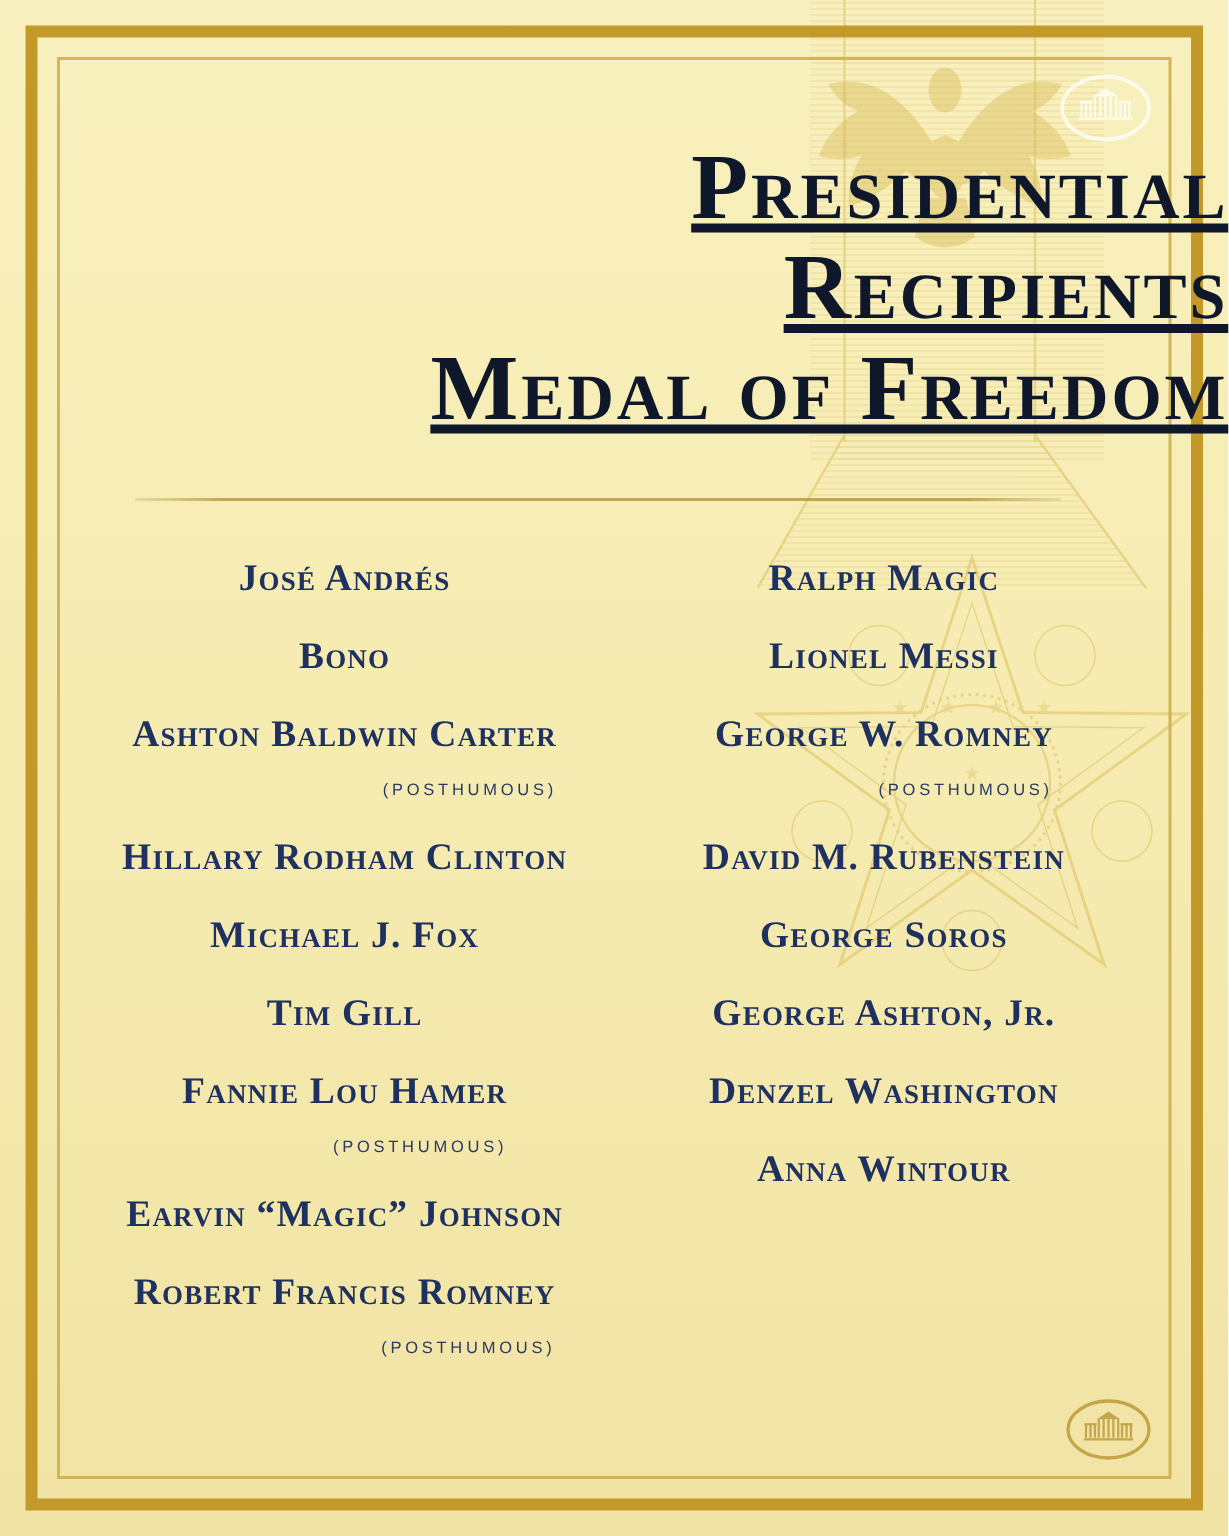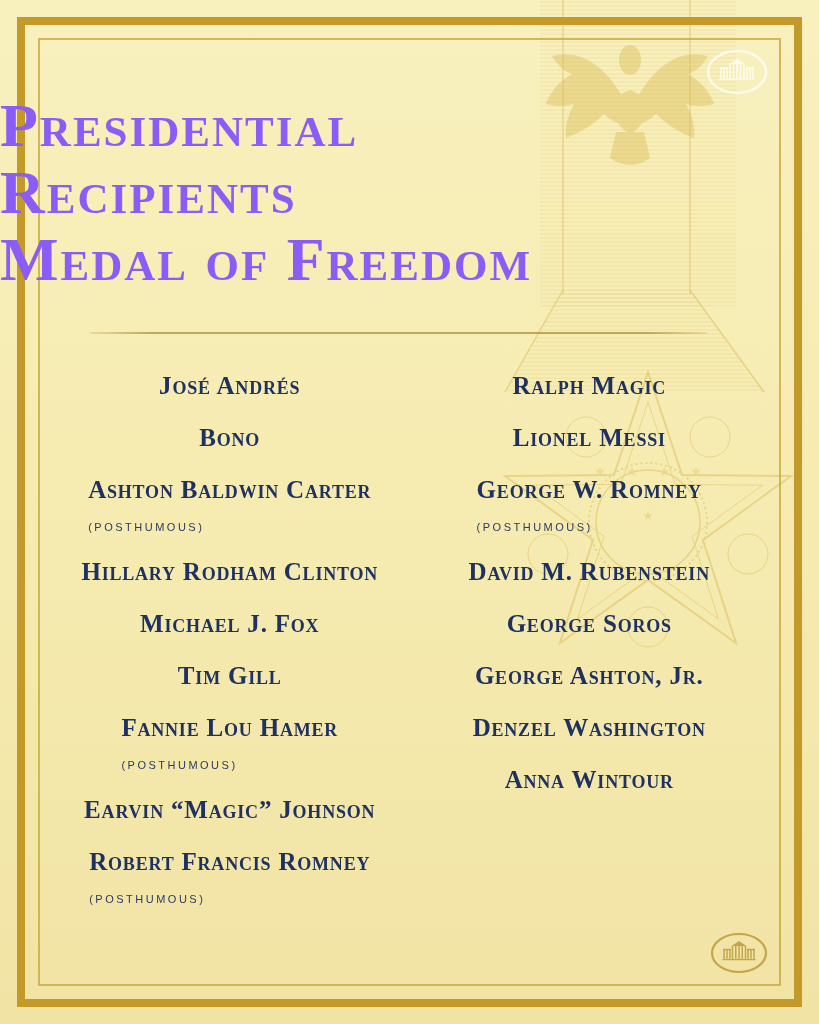--- a/index.html
+++ b/index.html
@@ -15,40 +15,41 @@
   .frame-outer{
     position:absolute;left:17px;top:17px;right:17px;bottom:17px;
     border:8px solid #c39a2a;pointer-events:none;
   }
   .frame-inner{
     position:absolute;left:38px;top:38px;right:38px;bottom:38px;
     border:2px solid rgba(203,171,69,0.85);pointer-events:none;
   }
 
   .header{
-    position:absolute;top:92px;left:0;width:819px;text-align:left;
-    color:#8b5cf6;
+    position:absolute;top:92px;left:0;width:819px;text-align:right;
+    color:#0f172a;
+    text-decoration:underline;
   }
   .title-line{
     font-variant:small-caps;
     font-weight:700;
     font-size:62px;
     line-height:67px;
     letter-spacing:2px;
   }
   .divider{
     position:absolute;top:332px;left:90px;width:617px;height:2px;
     background:linear-gradient(90deg,rgba(181,154,66,.2),rgba(181,154,66,.85) 10%,rgba(181,154,66,.85) 90%,rgba(181,154,66,.2));
   }
   .columns{
     position:absolute;top:372px;left:50px;width:719px;
     display:flex;flex-direction:row;
   }
   .col{width:50%;display:flex;flex-direction:column;align-items:center;}
-  .recipient{margin-bottom:24px;text-align:left;}
+  .recipient{margin-bottom:24px;text-align:right;}
   .rname{
     font-variant:small-caps;
     font-weight:700;
     font-size:25px;
     line-height:28px;
     letter-spacing:0.8px;
     color:#1e3160;
     white-space:nowrap;
   }
   .rsub{

